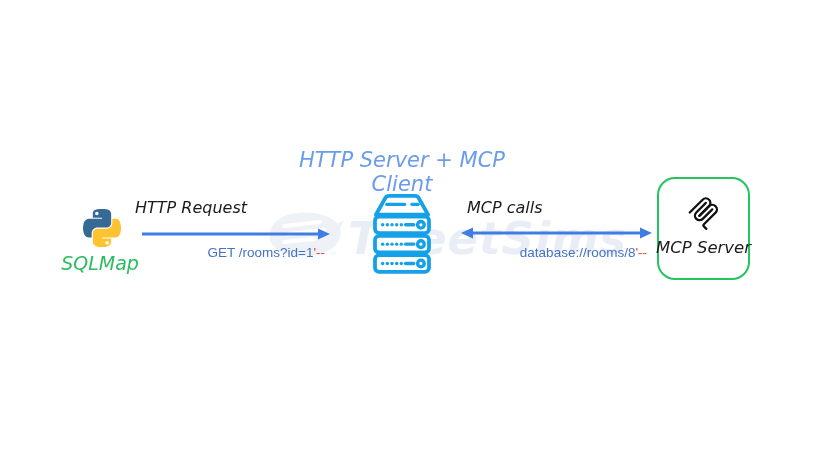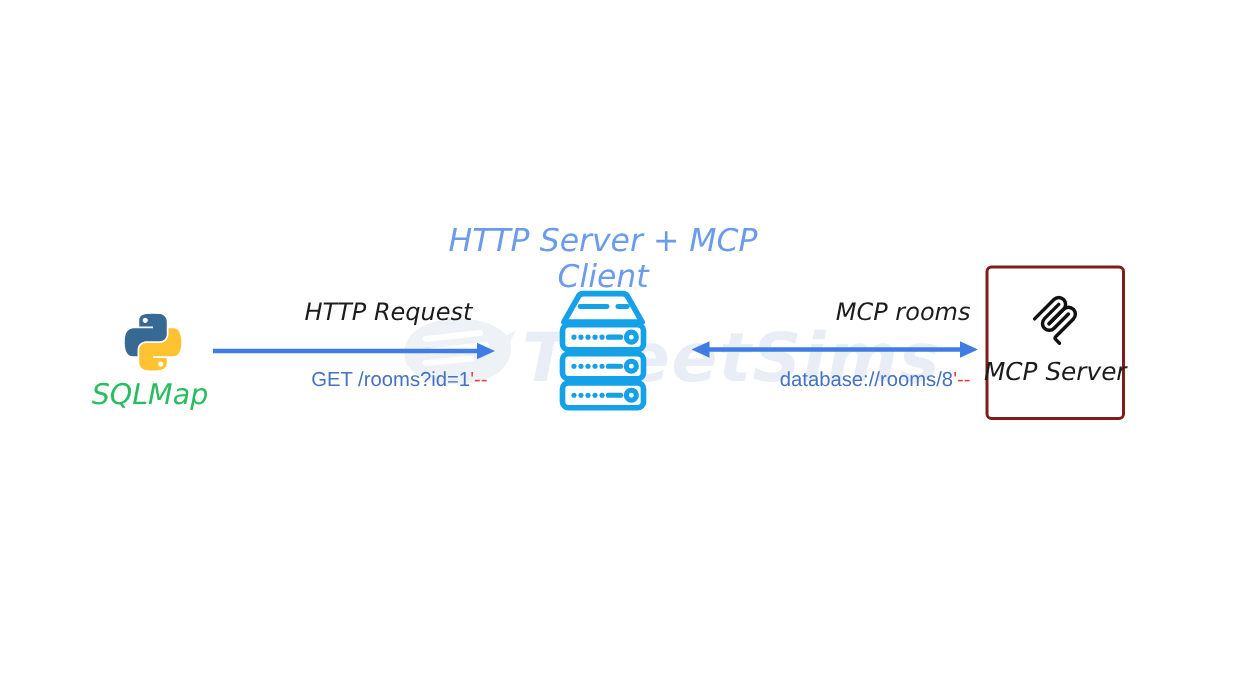--- a/index.html
+++ b/index.html
@@ -47,21 +47,21 @@
   .sqlmap-label{
     left:50px;top:252px;width:100px;
     text-align:center;
     font-size:19px;
     color:#29bd5f;
     z-index:2;
   }
 
   
   .edge-label{
-    text-align:right;
+    text-align:left;
     font-size:16px;
     z-index:2;
   }
   .edge-http-label{left:135px;top:198px;width:180px;}
   .edge-mcp-label{left:467px;top:198px;width:180px;}
 
   .arrow-http{left:142px;top:227px;z-index:2;}
   .arrow-mcp{left:461px;top:226px;z-index:2;}
 
   .payload{
@@ -75,22 +75,22 @@
   .payload-http{left:145px;top:245px;width:180px;}
   .payload-mcp{left:467px;top:245px;width:180px;}
 
   
   .server-icon{left:357px;top:185px;width:90px;height:90px;z-index:1;}
 
   
   .mcp-box{
     left:657px;top:177px;width:93px;height:103px;
     background:#ffffff;
-    border:2px solid #7f1d1d;
-    border-radius:4px;
+    border:2px solid #22c55e;
+    border-radius:18px;
     display:flex;flex-direction:column;align-items:center;
     box-sizing:border-box;
     z-index:2;
   }
   .mcp-logo{width:37px;height:37px;margin-top:15px;}
   .mcp-box-label{
     font-size:16.5px;
     margin-top:7px;
     white-space:nowrap;
   }
@@ -169,21 +169,21 @@
         <line x1="54" y1="44.2" x2="63" y2="44.2"></line>
           <circle cx="71" cy="44.2" r="3.7"></circle>
         <line x1="54" y1="65.7" x2="63" y2="65.7"></line>
           <circle cx="71" cy="65.7" r="3.7"></circle>
         <line x1="54" y1="87.2" x2="63" y2="87.2"></line>
           <circle cx="71" cy="87.2" r="3.7"></circle>
       </g>
     </svg>
   </div>
 
-  <div class="abs hand edge-label edge-mcp-label">MCP rooms</div>
+  <div class="abs hand edge-label edge-mcp-label">MCP calls</div>
   <div class="abs arrow-mcp">
     <svg width="191" height="14" viewBox="0 0 191 14">
       <line x1="11" y1="7" x2="180" y2="7" stroke="#3f7de4" stroke-width="3"></line>
       <polygon points="12,1.5 0,7 12,12.5" fill="#3f7de4"></polygon>
       <polygon points="179,1.5 191,7 179,12.5" fill="#3f7de4"></polygon>
     </svg>
   </div>
   <div class="abs payload payload-mcp">
     <span>database://rooms/8</span><span class="inj">'--</span>
   </div>

